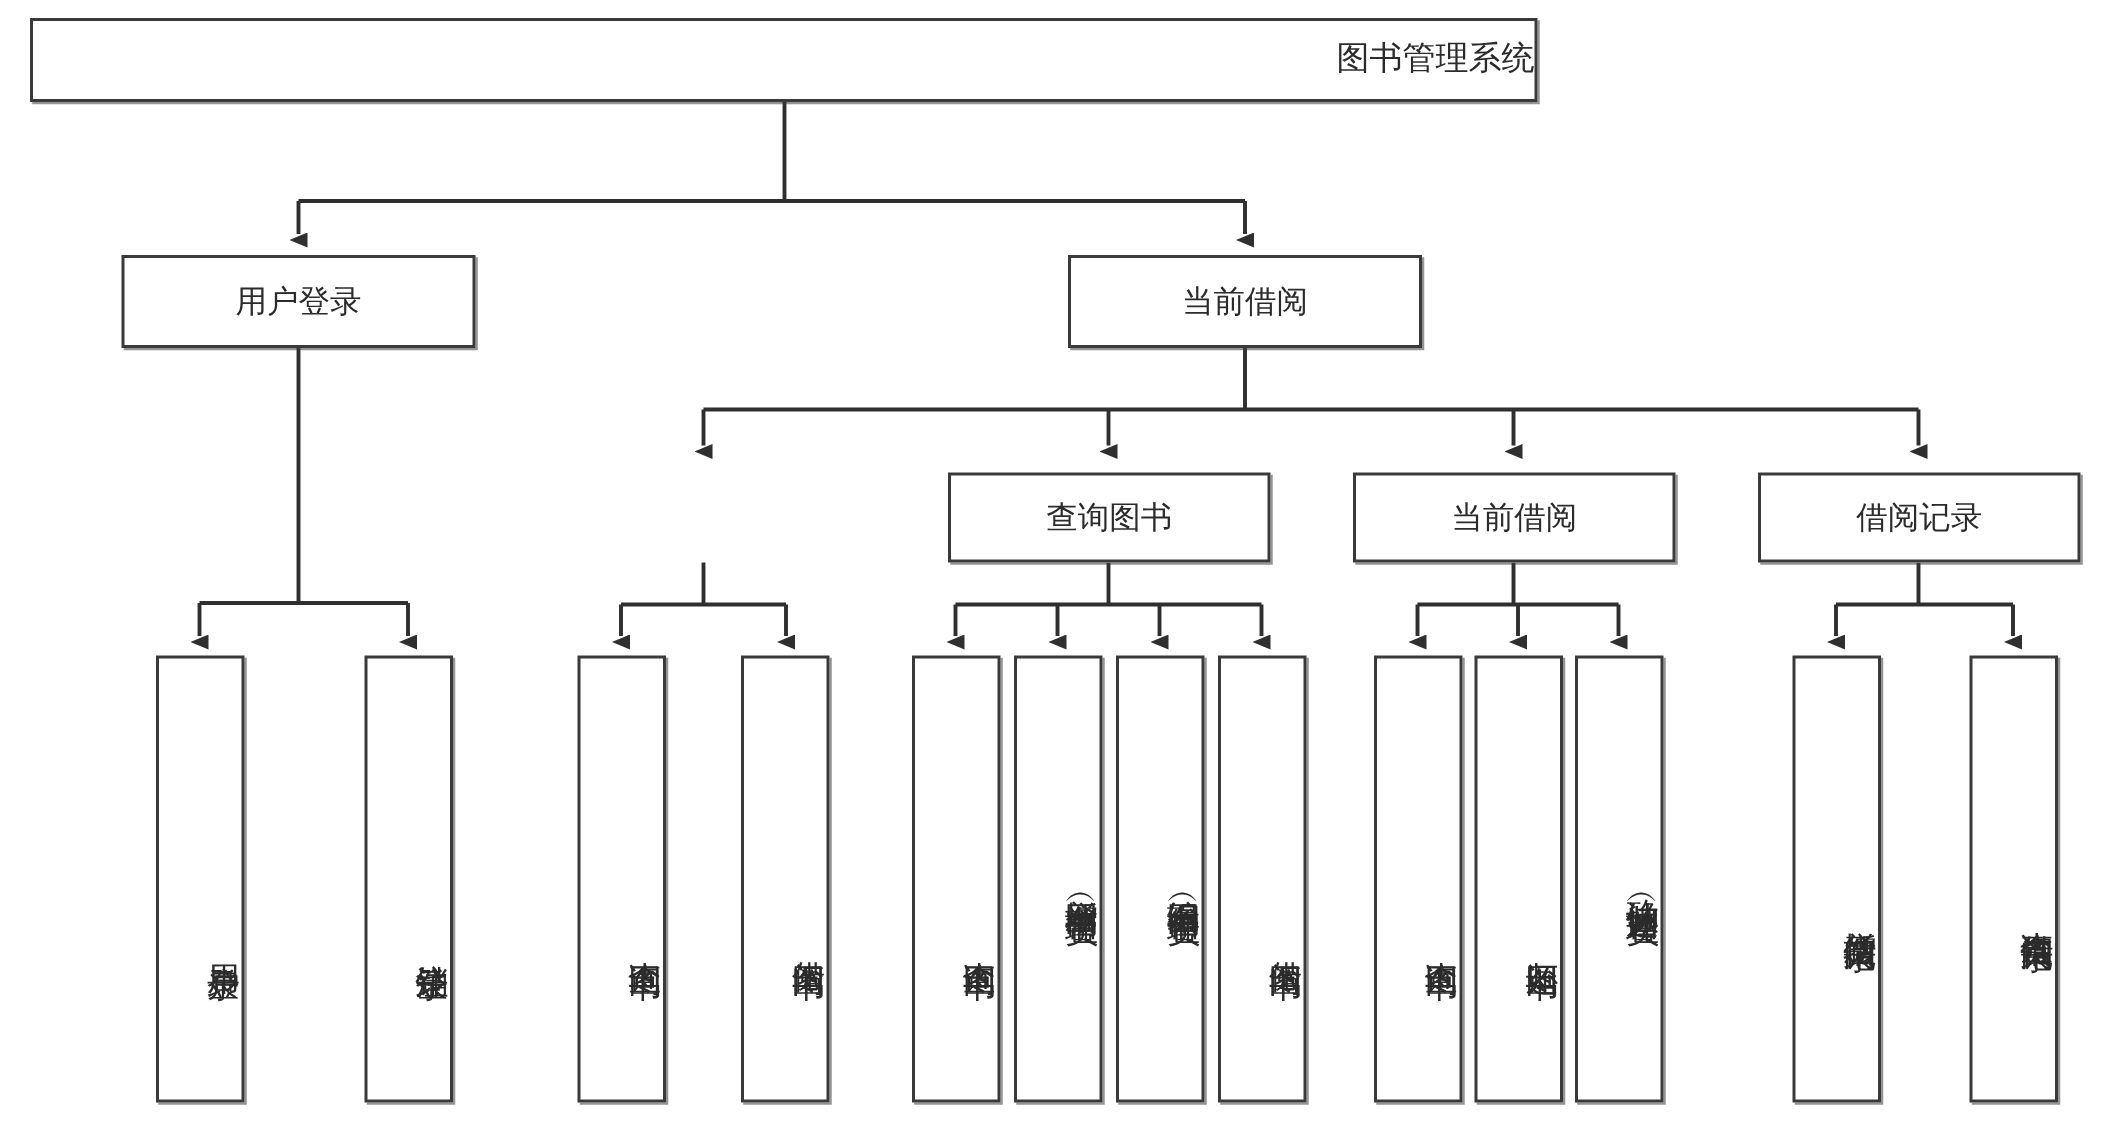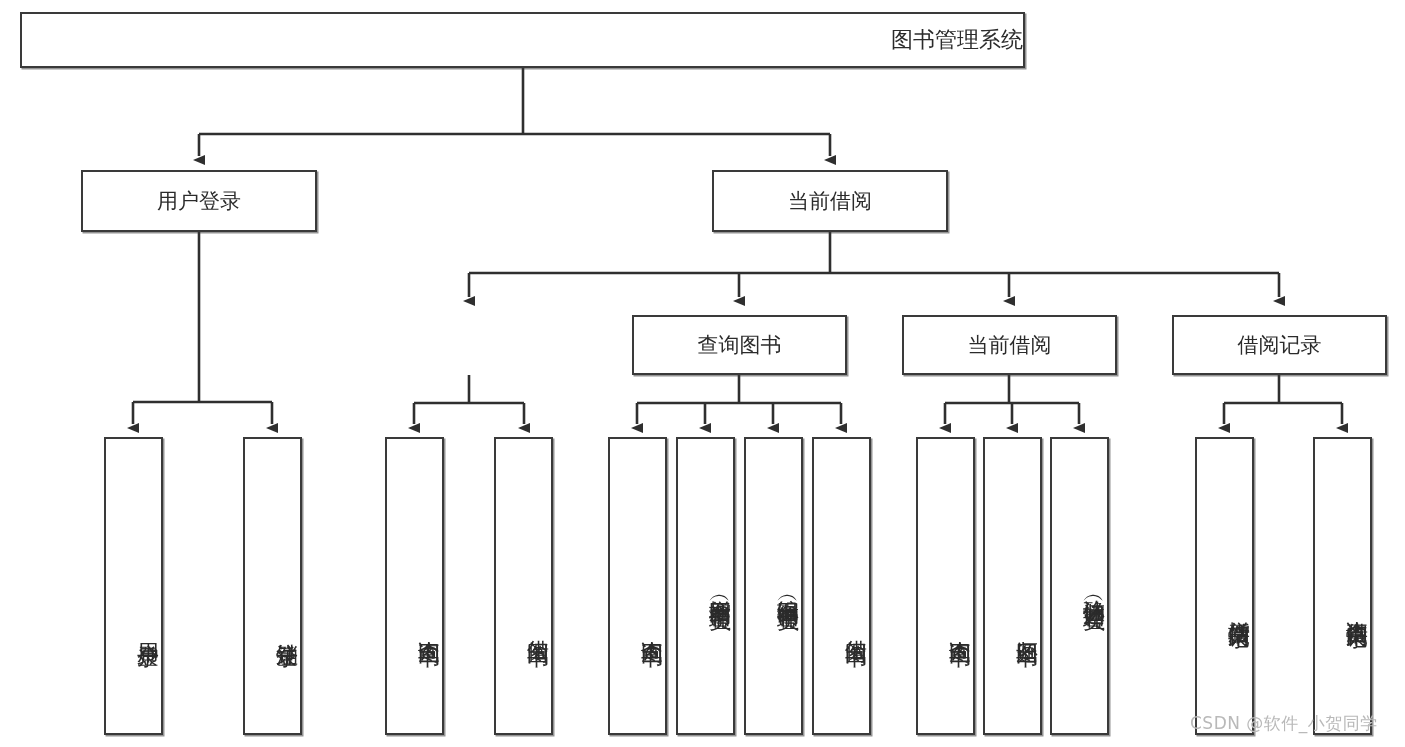--- a/index.html
+++ b/index.html
@@ -158,15 +158,14 @@
     <span class="label">确认归还（管理员）</span>
   </div>
 
   <div class="node v" style="left:1195px;top:437px;width:59px;height:298px;padding-top:42px;">
     <span class="label">新增借阅记录</span>
   </div>
   <div class="node v" style="left:1313px;top:437px;width:59px;height:298px;padding-top:42px;">
     <span class="label">查询借阅记录</span>
   </div>
 
-  <div class="watermark">CSDN @软件_小贺同学</div>
 
 </div>
 
 </body></html>

